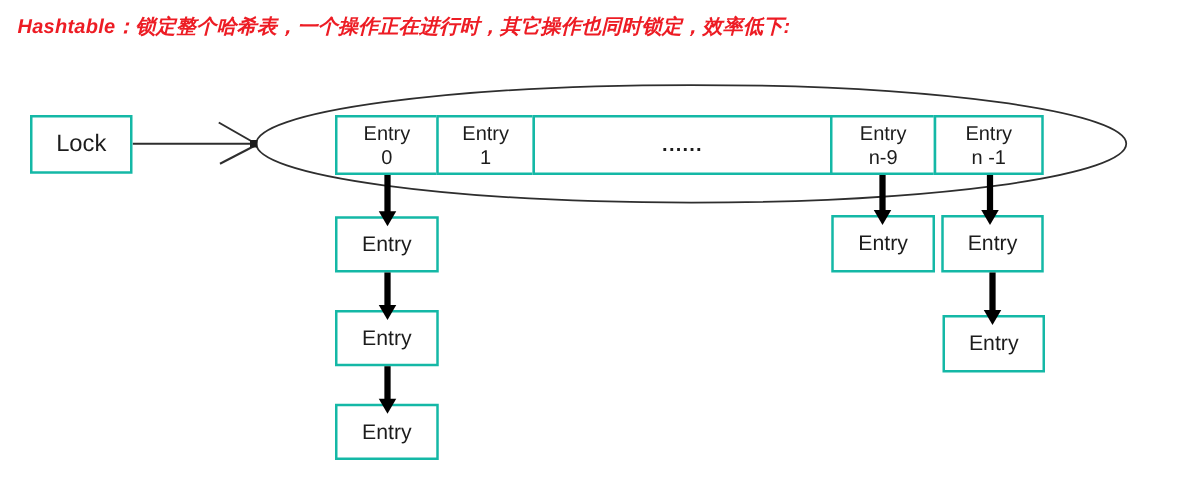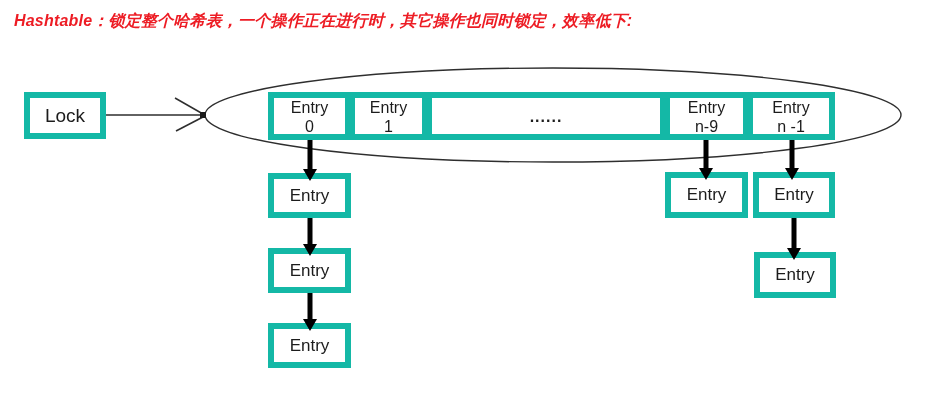--- a/index.html
+++ b/index.html
@@ -22,21 +22,21 @@
     letter-spacing: 0.2px;
     color: #ed1c24;
     white-space: nowrap;
   }
 
   svg.layer { position: absolute; left: 0; top: 0; }
 
   .box {
     position: absolute;
     box-sizing: border-box;
-    border: 6px solid #14b8a6;
+    border: 2px solid #14b8a6;
     background: #ffffff;
     color: #1c1c1c;
     display: flex;
     align-items: center;
     justify-content: center;
     text-align: center;
   }
 
   .lock-box {
     left: 24px; top: 92px; width: 82px; height: 47px;

